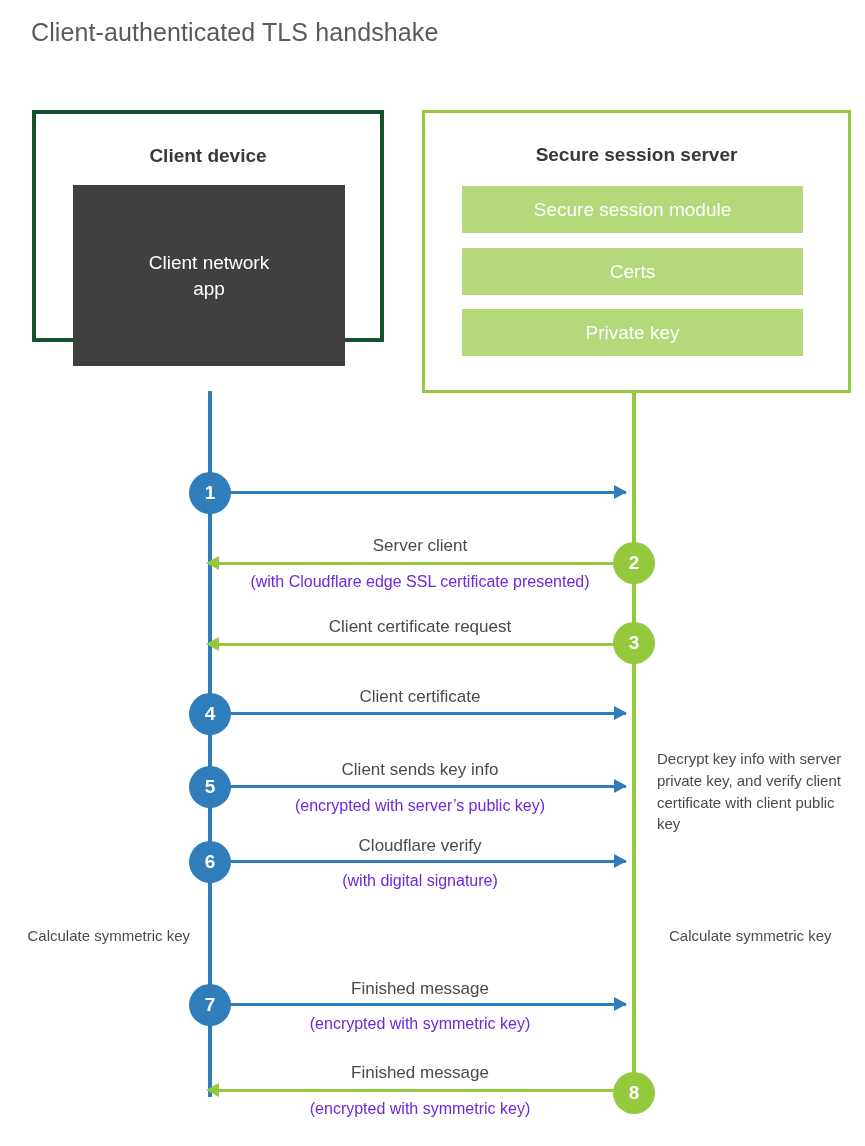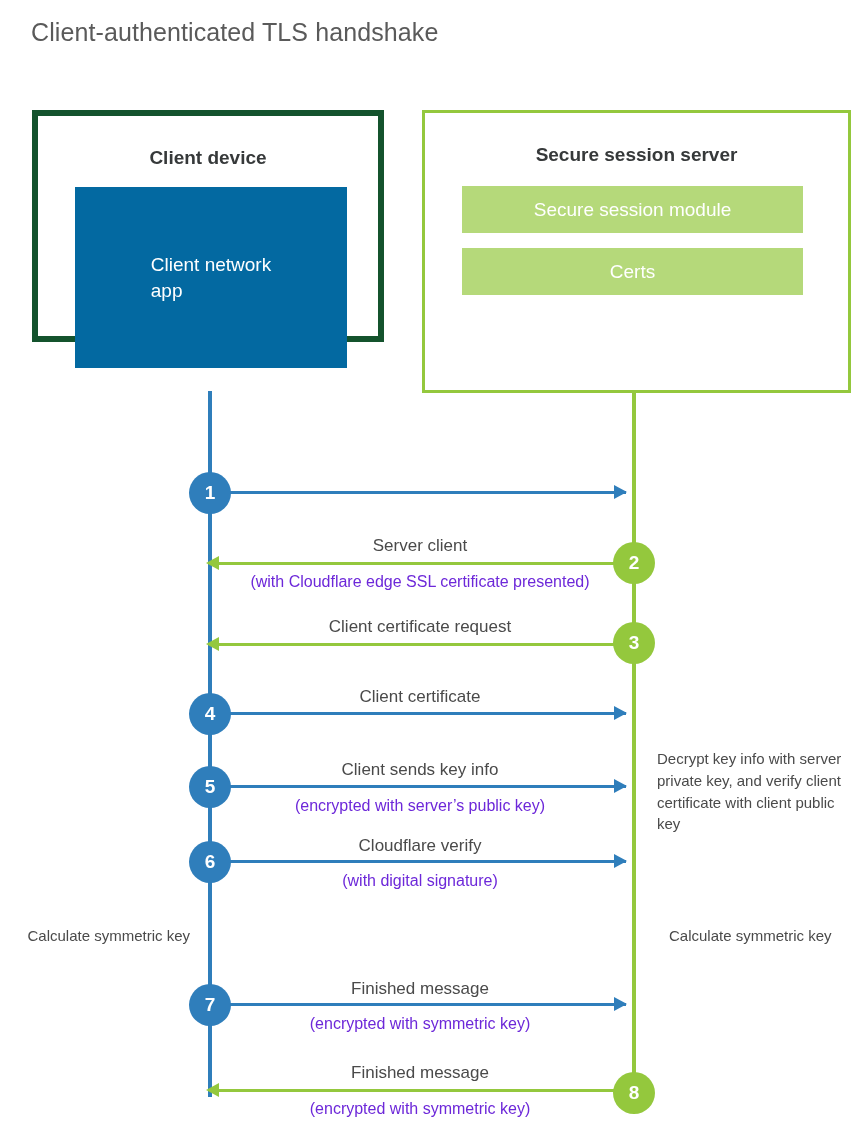--- a/index.html
+++ b/index.html
@@ -37,21 +37,21 @@
   .entity-box {
     position: absolute;
     box-sizing: border-box;
     background: #ffffff;
   }
   .entity-box.client {
     left: 32px;
     top: 110px;
     width: 352px;
     height: 232px;
-    border: 6px solid #14532d;
+    border: 4px solid #14532d;
   }
   .entity-box.server {
     left: 422px;
     top: 110px;
     width: 429px;
     height: 283px;
     border: 3px solid #94c83d;
   }
   .entity-title {
     position: absolute;
@@ -63,26 +63,27 @@
     font-weight: bold;
     color: #36393a;
   }
 
   .client-app-block {
     position: absolute;
     left: 37px;
     top: 71px;
     width: 272px;
     height: 181px;
-    background: #0369a1;
+    background: #404040;
     color: #ffffff;
     font-size: 19px;
     display: flex;
     align-items: center;
     justify-content: center;
+    text-align: center;
     line-height: 1.35;
   }
 
   .server-bar {
     position: absolute;
     left: 37px;
     width: 341px;
     height: 47px;
     background: #b5d97a;
     color: #ffffff;
@@ -221,20 +222,21 @@
         <span>Client network</span><br>
         <span>app</span>
       </span>
     </div>
   </div>
 
   <div class="entity-box server">
     <div class="entity-title">Secure session server</div>
     <div class="server-bar b0">Secure session module</div>
     <div class="server-bar b1">Certs</div>
+    <div class="server-bar b2">Private key</div>
   </div>
 
   <div class="lifeline client-life"></div>
   <div class="lifeline server-life"></div>
 
   <div class="msg-arrow to-right" style="top:491px">
       <span class="head"></span>
     </div>
   <div class="step-circle blue" style="top:472px">1</div>
 

